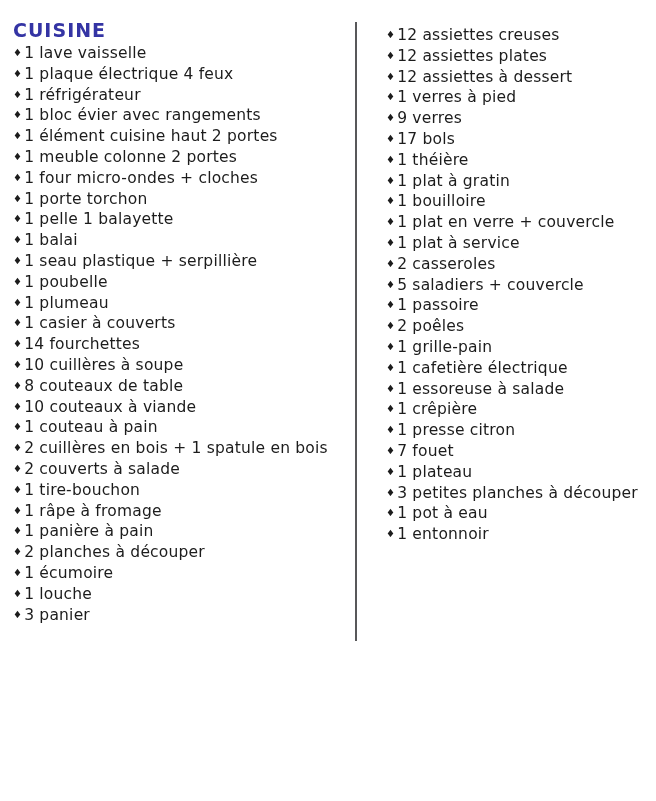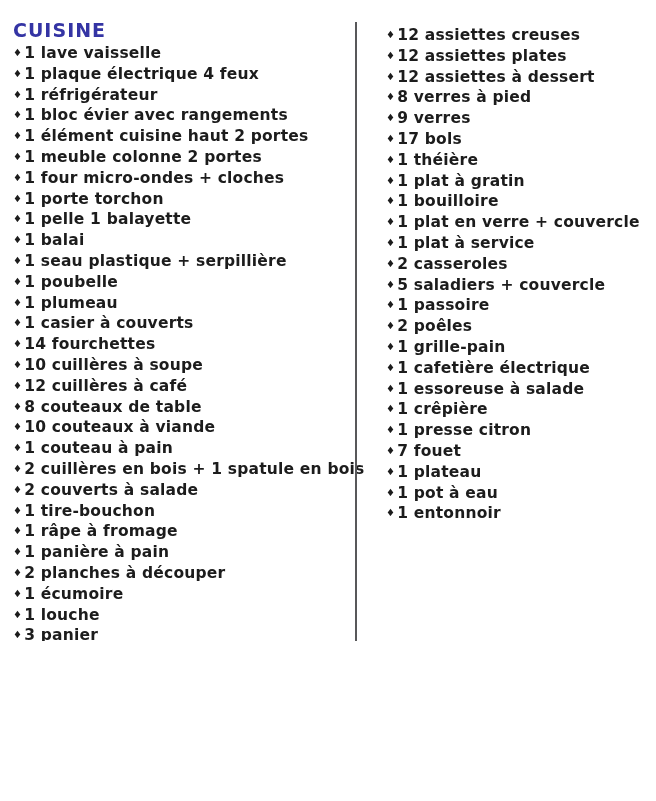--- a/index.html
+++ b/index.html
@@ -42,21 +42,20 @@
     left: 355px;
     top: 22px;
     width: 2px;
     height: 757px;
   }
   .item {
     line-height: 20.8px;
     font-size: 15.5px;
     letter-spacing: 0.2px;
     white-space: nowrap;
-    font-weight: bold;
   }
   .bullet {
     font-size: 10px;
     display: inline-block;
     vertical-align: 2px;
     margin-right: 2px;
   }
   .item-text {
     font-size: 15.5px;
   }
@@ -77,57 +76,57 @@
         <div class="item"><span class="bullet">♦</span><span class="item-text">1 four micro-ondes + cloches</span></div>
         <div class="item"><span class="bullet">♦</span><span class="item-text">1 porte torchon</span></div>
         <div class="item"><span class="bullet">♦</span><span class="item-text">1 pelle 1 balayette</span></div>
         <div class="item"><span class="bullet">♦</span><span class="item-text">1 balai</span></div>
         <div class="item"><span class="bullet">♦</span><span class="item-text">1 seau plastique + serpillière</span></div>
         <div class="item"><span class="bullet">♦</span><span class="item-text">1 poubelle</span></div>
         <div class="item"><span class="bullet">♦</span><span class="item-text">1 plumeau</span></div>
         <div class="item"><span class="bullet">♦</span><span class="item-text">1 casier à couverts</span></div>
         <div class="item"><span class="bullet">♦</span><span class="item-text">14 fourchettes</span></div>
         <div class="item"><span class="bullet">♦</span><span class="item-text">10 cuillères à soupe</span></div>
-        <div class="item"><span class="bullet">♦</span><span class="item-text">12 cuillères à café</span></div>
         <div class="item"><span class="bullet">♦</span><span class="item-text">8 couteaux de table</span></div>
         <div class="item"><span class="bullet">♦</span><span class="item-text">10 couteaux à viande</span></div>
         <div class="item"><span class="bullet">♦</span><span class="item-text">1 couteau à pain</span></div>
         <div class="item"><span class="bullet">♦</span><span class="item-text">2 cuillères en bois + 1 spatule en bois</span></div>
         <div class="item"><span class="bullet">♦</span><span class="item-text">2 couverts à salade</span></div>
         <div class="item"><span class="bullet">♦</span><span class="item-text">1 tire-bouchon</span></div>
         <div class="item"><span class="bullet">♦</span><span class="item-text">1 râpe à fromage</span></div>
         <div class="item"><span class="bullet">♦</span><span class="item-text">1 panière à pain</span></div>
         <div class="item"><span class="bullet">♦</span><span class="item-text">2 planches à découper</span></div>
         <div class="item"><span class="bullet">♦</span><span class="item-text">1 écumoire</span></div>
         <div class="item"><span class="bullet">♦</span><span class="item-text">1 louche</span></div>
         <div class="item"><span class="bullet">♦</span><span class="item-text">3 panier</span></div>
       </div>
   </div>
   <div class="divider" style="background: rgb(88, 88, 90);"></div>
   <div class="col col-right">
     <div class="list">
         <div class="item"><span class="bullet">♦</span><span class="item-text">12 assiettes creuses</span></div>
         <div class="item"><span class="bullet">♦</span><span class="item-text">12 assiettes plates</span></div>
         <div class="item"><span class="bullet">♦</span><span class="item-text">12 assiettes à dessert</span></div>
-        <div class="item"><span class="bullet">♦</span><span class="item-text">8 verres à pied</span></div>
+        <div class="item"><span class="bullet">♦</span><span class="item-text">1 verres à pied</span></div>
         <div class="item"><span class="bullet">♦</span><span class="item-text">9 verres</span></div>
         <div class="item"><span class="bullet">♦</span><span class="item-text">17 bols</span></div>
         <div class="item"><span class="bullet">♦</span><span class="item-text">1 théière</span></div>
         <div class="item"><span class="bullet">♦</span><span class="item-text">1 plat à gratin</span></div>
         <div class="item"><span class="bullet">♦</span><span class="item-text">1 bouilloire</span></div>
         <div class="item"><span class="bullet">♦</span><span class="item-text">1 plat en verre + couvercle</span></div>
         <div class="item"><span class="bullet">♦</span><span class="item-text">1 plat à service</span></div>
         <div class="item"><span class="bullet">♦</span><span class="item-text">2 casseroles</span></div>
         <div class="item"><span class="bullet">♦</span><span class="item-text">5 saladiers + couvercle</span></div>
         <div class="item"><span class="bullet">♦</span><span class="item-text">1 passoire</span></div>
         <div class="item"><span class="bullet">♦</span><span class="item-text">2 poêles</span></div>
         <div class="item"><span class="bullet">♦</span><span class="item-text">1 grille-pain</span></div>
         <div class="item"><span class="bullet">♦</span><span class="item-text">1 cafetière électrique</span></div>
         <div class="item"><span class="bullet">♦</span><span class="item-text">1 essoreuse à salade</span></div>
         <div class="item"><span class="bullet">♦</span><span class="item-text">1 crêpière</span></div>
         <div class="item"><span class="bullet">♦</span><span class="item-text">1 presse citron</span></div>
         <div class="item"><span class="bullet">♦</span><span class="item-text">7 fouet</span></div>
         <div class="item"><span class="bullet">♦</span><span class="item-text">1 plateau</span></div>
+        <div class="item"><span class="bullet">♦</span><span class="item-text">3 petites planches à découper</span></div>
         <div class="item"><span class="bullet">♦</span><span class="item-text">1 pot à eau</span></div>
         <div class="item"><span class="bullet">♦</span><span class="item-text">1 entonnoir</span></div>
       </div>
   </div>
 </div>
 
 </body></html>

